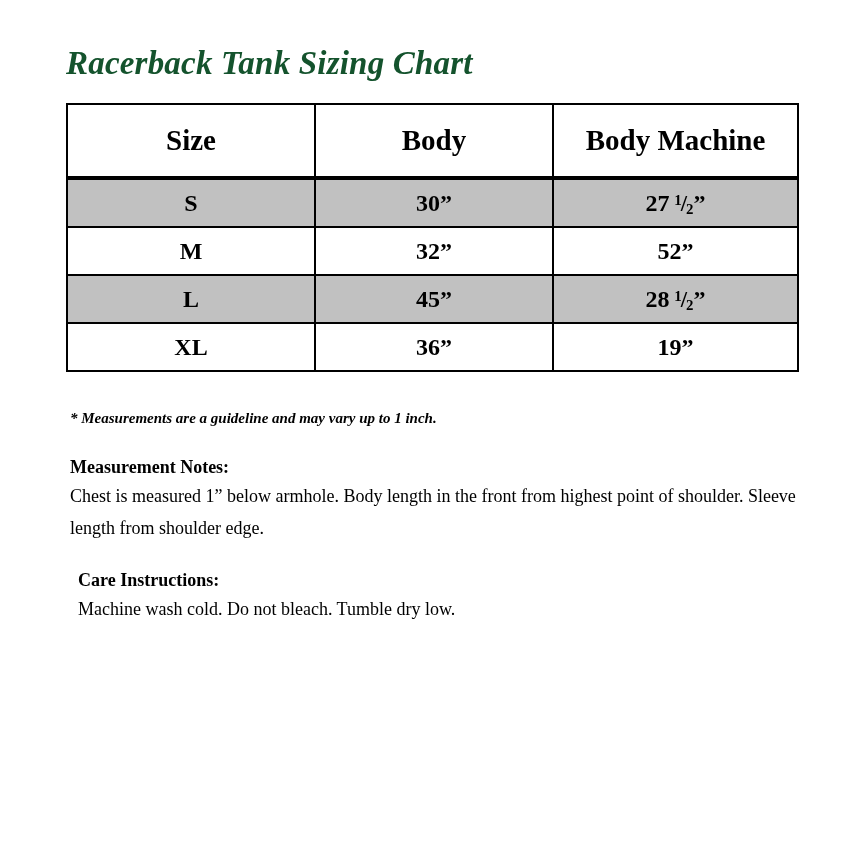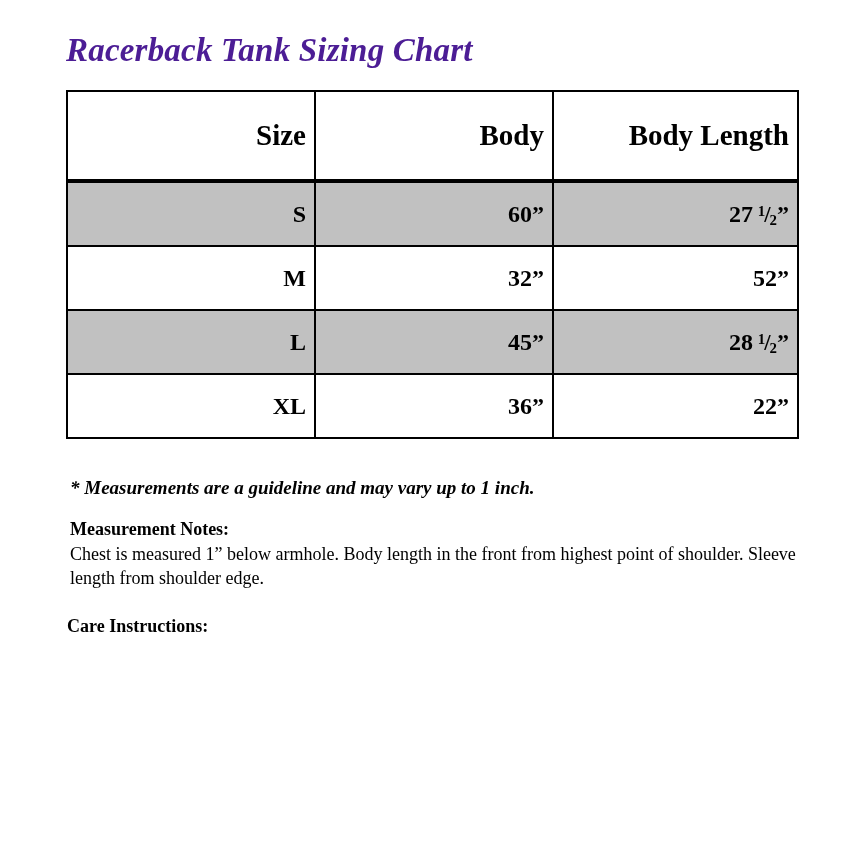--- a/index.html
+++ b/index.html
@@ -12,40 +12,40 @@
   .page {
     position: relative;
     width: 864px;
     height: 864px;
     background: #ffffff;
     box-sizing: border-box;
     padding: 28px 44px 0 66px;
     overflow: hidden;
   }
   .page-title {
-    margin: 4px 0 21px 0;
+    margin: 17px 0 21px 0;
     font-size: 33px;
     font-weight: bold;
     font-style: italic;
     letter-spacing: 0.2px;
-    color: #4c1d95;
+    color: #14532d;
   }
   table.sizing-table {
     border-collapse: collapse;
     width: 731px;
     table-layout: fixed;
   }
   table.sizing-table th,
   table.sizing-table td {
     border: 2px solid #000000;
-    text-align: right;
+    text-align: center;
     vertical-align: middle;
     font-weight: bold;
     color: #000000;
-    padding: 8px;
+    padding: 0;
   }
   table.sizing-table th {
     height: 71px;
     font-size: 29px;
     background: #ffffff;
     border-bottom: 4px solid #000000;
   }
   table.sizing-table td {
     height: 46px;
     font-size: 24px;
@@ -67,86 +67,87 @@
     margin: 0 -1px;
   }
   .frac sub {
     font-size: 0.62em;
     vertical-align: -0.18em;
     line-height: 0;
   }
 
   .disclaimer {
     margin: 38px 0 0 4px;
-    font-size: 19px;
+    font-size: 15px;
     font-weight: bold;
     font-style: italic;
   }
-  .notes-section { margin: 20px 0 0 4px; }
-  .care-section { margin: 26px 0 0 1px; }
+  .notes-section { margin: 30px 0 0 4px; }
+  .care-section { margin: 26px 0 0 12px; }
   .section-label {
     margin: 0;
     font-size: 18px;
     font-weight: bold;
   }
   .section-text {
     margin: 2px 0 0 0;
     font-size: 18px;
-    line-height: 24px;
+    line-height: 32px;
     max-width: 728px;
   }
 </style>
 </head>
 <body>
 
 <div class="page">
 
   <h1 class="page-title">Racerback Tank Sizing Chart</h1>
 
   <table class="sizing-table">
     <colgroup>
       <col class="c-size">
       <col class="c-chest">
       <col class="c-body">
     </colgroup>
     <thead>
       <tr>
         <th>Size</th>
         <th>Body</th>
-        <th>Body Length</th>
+        <th>Body Machine</th>
       </tr>
     </thead>
     <tbody id="size-rows">
         <tr class="shaded">
           <td>S</td>
-          <td>60”</td>
+          <td>30”</td>
           <td>27<span class="frac"> <sup>1</sup><span class="slash">/</span><sub>2</sub></span>”</td>
         </tr>
         <tr>
           <td>M</td>
           <td>32”</td>
           <td>52”</td>
         </tr>
         <tr class="shaded">
           <td>L</td>
           <td>45”</td>
           <td>28<span class="frac"> <sup>1</sup><span class="slash">/</span><sub>2</sub></span>”</td>
         </tr>
         <tr>
           <td>XL</td>
           <td>36”</td>
-          <td>22”</td>
+          <td>19”</td>
         </tr>
       </tbody>
   </table>
 
   <p class="disclaimer">* Measurements are a guideline and may vary up to 1 inch.</p>
 
   <div class="notes-section">
     <p class="section-label">Measurement Notes:</p>
     <p class="section-text">Chest is measured 1” below armhole. Body length in the front from highest point of shoulder. Sleeve length from shoulder edge.</p>
   </div>
 
   <div class="care-section">
     <p class="section-label">Care Instructions:</p>
+    <p class="section-text">Machine wash cold. Do not bleach. Tumble dry low.</p>
   </div>
 
 </div>
 
 </body></html>

